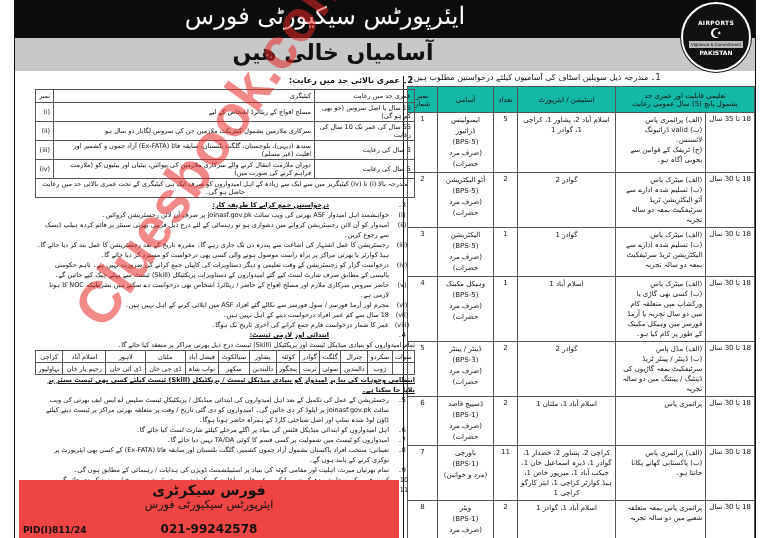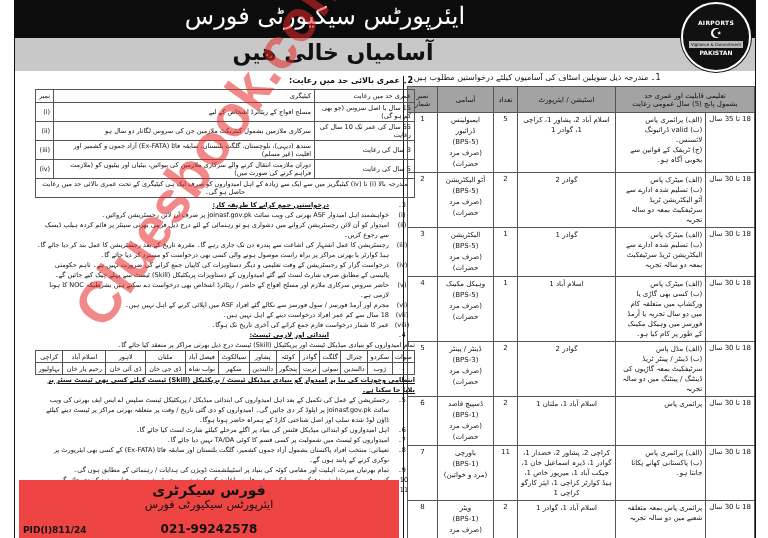--- a/index.html
+++ b/index.html
@@ -21,21 +21,21 @@
   .logo .ring-bot { font-size: 6px; font-weight: bold; }
 
   
   .col-divider { position: absolute; left: 388px; top: 76px; width: 1px; height: 462px; background: #111; }
 
   
   .right { position: absolute; left: 392px; top: 72px; width: 348px; }
   .sec-heading { font-size: 8px; direction: rtl; text-align: left; padding: 1px 2px; height: 14px; }
   table { border-collapse: collapse; width: 100%; }
   .vac td, .vac th { border: 1px solid #555; font-size: 7px; vertical-align: top; padding: 2px 3px; direction: rtl; text-align: right; }
-  .vac th { background: #a3a3a3; font-weight: normal; height: 26px; text-align: center; vertical-align: middle; }
+  .vac th { background: #14b8a6; font-weight: normal; height: 26px; text-align: center; vertical-align: middle; }
   .vac td.num, .vac td.qty { text-align: center; }
   .vac td.post { text-align: center; line-height: 11px; }
   .vac td.age { direction: rtl; text-align: left; white-space: nowrap; }
   .vac td.qual { line-height: 10px; }
   .vac td.station { text-align: center; line-height: 10px; }
   .bps { direction: ltr; display: block; }
 
   
   .left { position: absolute; left: 20px; top: 76px; width: 380px; }
   .left .h { font-size: 8px; direction: rtl; text-align: right; padding: 0 2px; height: 13px; font-weight: bold; }

